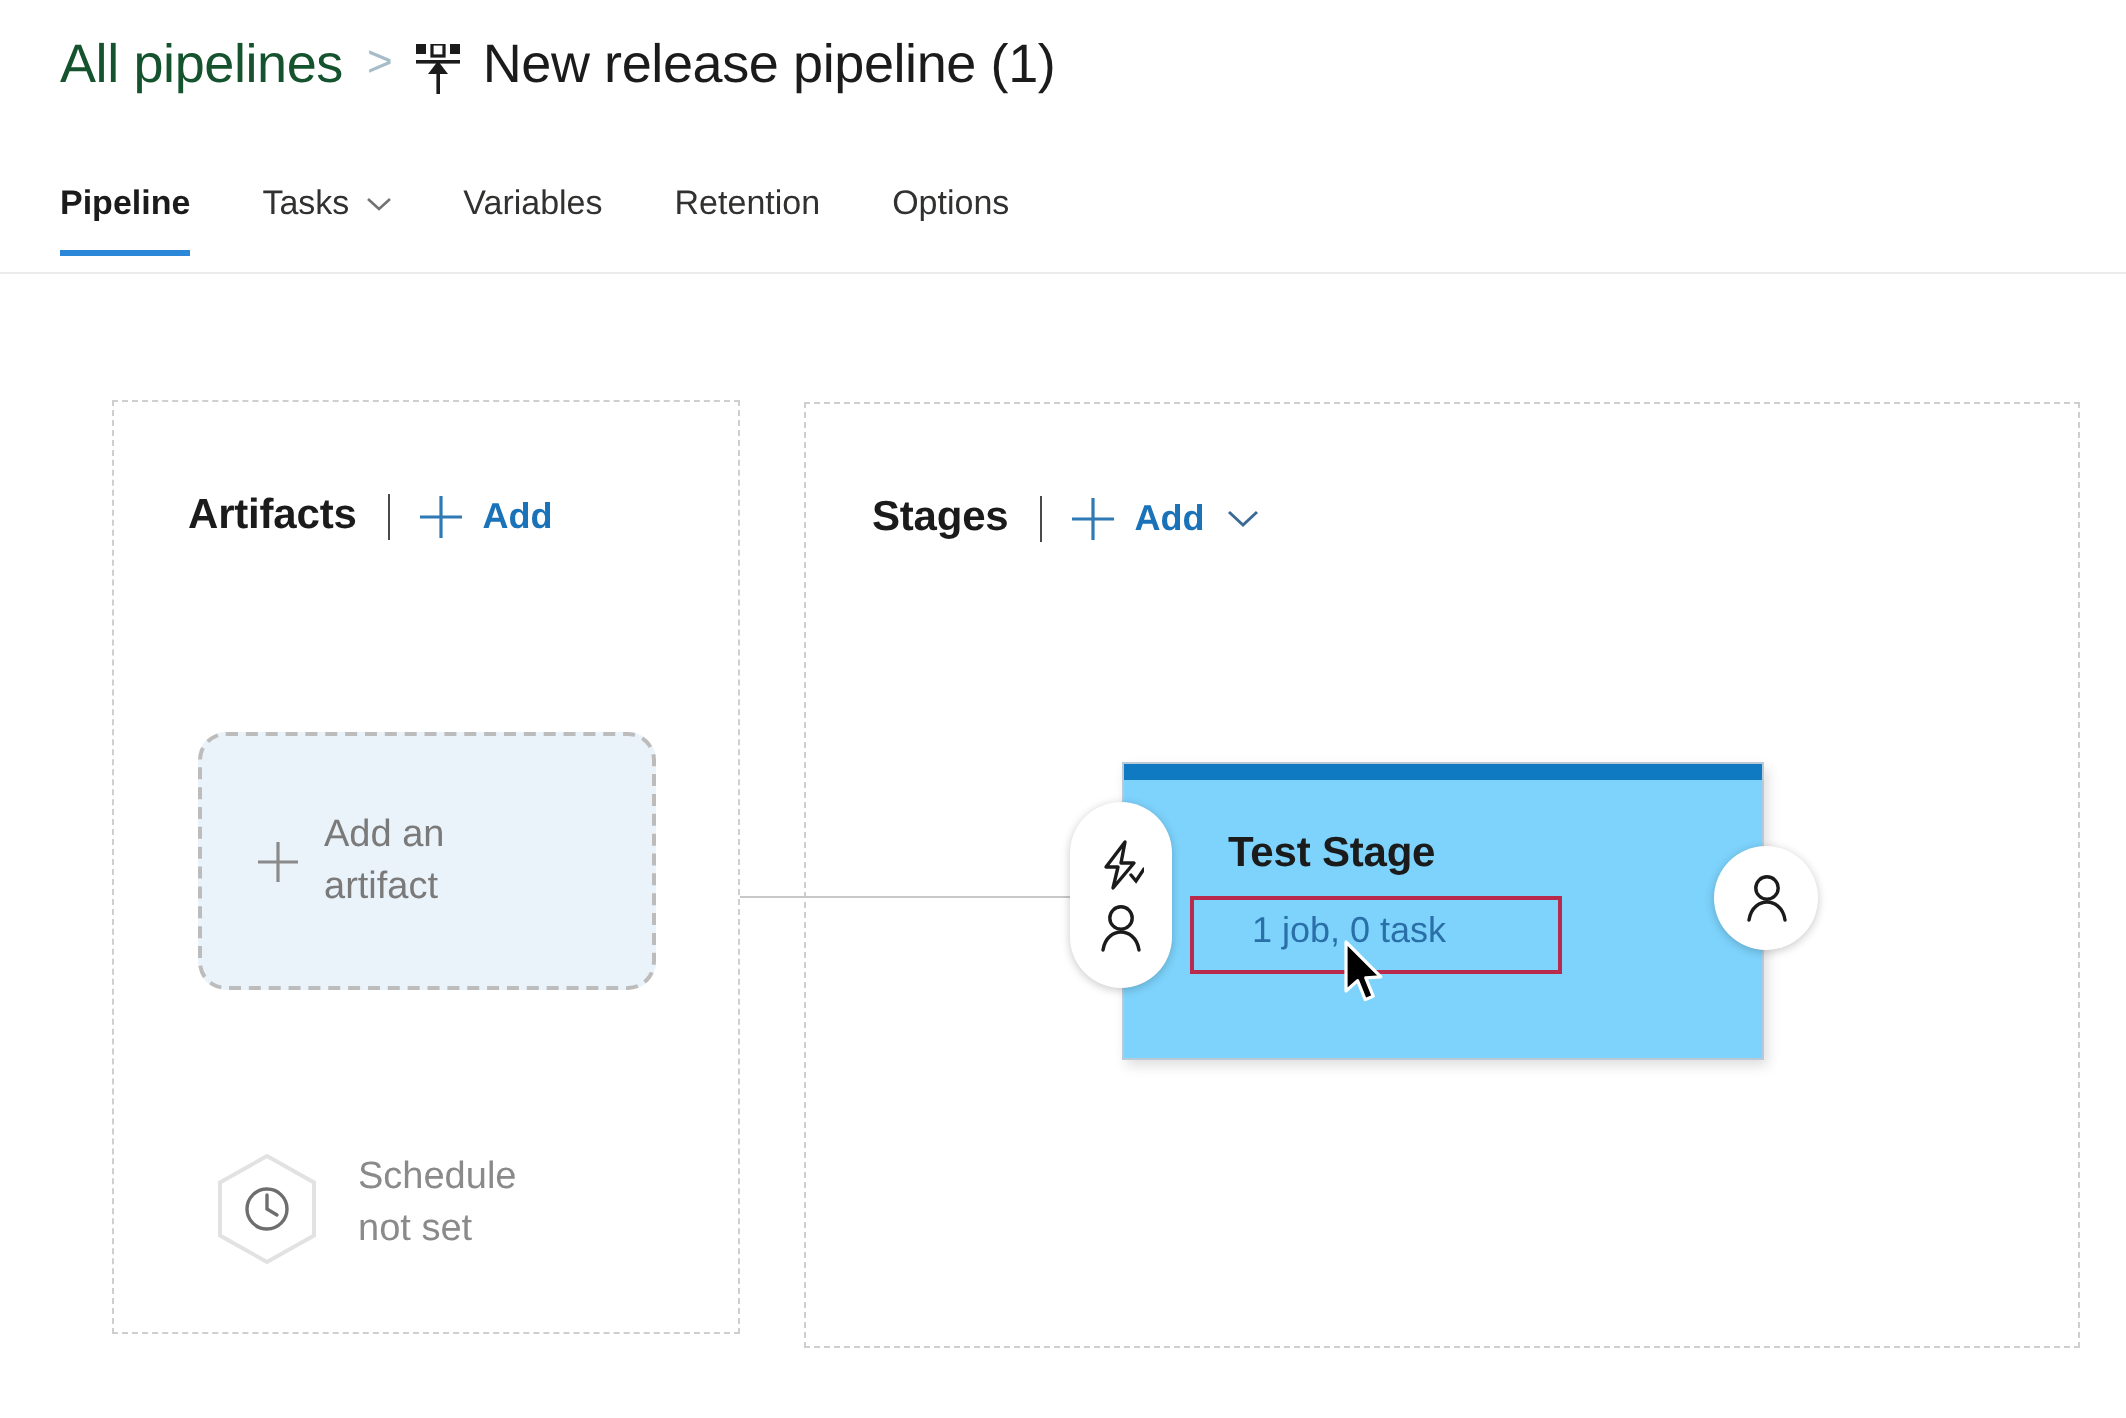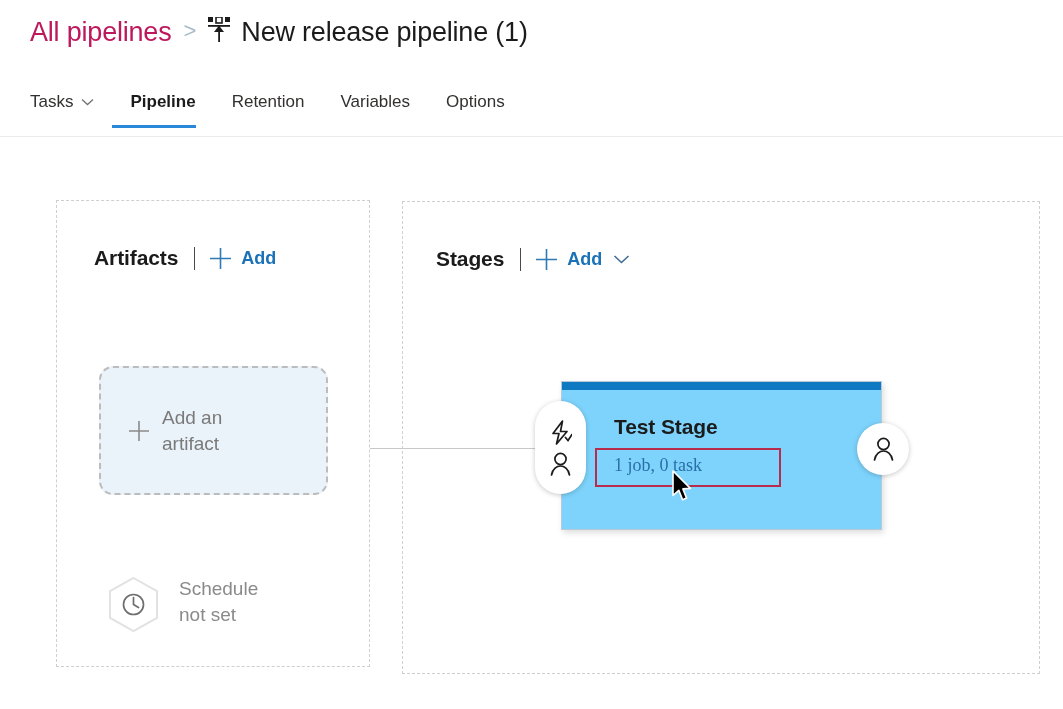--- a/index.html
+++ b/index.html
@@ -20,34 +20,34 @@
     left: 30px;
     top: 8px;
     height: 48px;
     display: flex;
     align-items: center;
     gap: 12px;
   }
   .crumb-link {
     font-size: 27px;
     font-weight: 400;
-    color: #be185d;
+    color: #14532d;
     letter-spacing: -0.2px;
     cursor: pointer;
     white-space: nowrap;
   }
   .crumb-sep {
     font-size: 22px;
     color: #a7bcc9;
     font-weight: 400;
     padding-bottom: 2px;
   }
   .crumb-current-wrap {
     display: flex;
-    align-items: flex-start;
+    align-items: flex-end;
     gap: 11px;
   }
   .pipeline-icon { width: 22px; height: 26px; display: block; }
   .crumb-current {
     font-size: 27px;
     font-weight: 400;
     color: #1b1b1b;
     letter-spacing: -0.2px;
     white-space: nowrap;
   }
@@ -235,26 +235,25 @@
     position: absolute;
     left: 33px;
     top: 66px;
     width: 186px;
     height: 39px;
     border: 2px solid #b92b4d;
     box-sizing: border-box;
   }
   .stage-sub {
     position: absolute;
-    left: 52px;
+    left: 64px;
     top: 73px;
     font-size: 18px;
     color: #2a6fa8;
     cursor: pointer;
-    font-family: Liberation Serif, serif;
   }
 
   
   .stage-pre-pill {
     position: absolute;
     left: 535px;
     top: 401px;
     width: 51px;
     height: 93px;
     background: #ffffff;
@@ -313,37 +312,37 @@
         <path d="M11 8.5 L16 15 L6 15 Z" fill="#1b1b1b"></path>
       </svg>
     </span>
     <span class="crumb-current">New release pipeline (1)</span>
   </span>
 </div>
 
 <div class="tabbar">
   <div class="tabs">
 
+    <div class="tab active">
+      <span>Pipeline</span>
+    </div>
+
     <div class="tab">
       <span>Tasks</span>
       <svg class="chev" viewBox="0 0 13 8">
         <path d="M1 1.5 L6.5 6.5 L12 1.5" fill="none" stroke="#444" stroke-width="1.3"></path>
       </svg>
     </div>
 
-    <div class="tab active">
-      <span>Pipeline</span>
+    <div class="tab">
+      <span>Variables</span>
     </div>
 
     <div class="tab">
       <span>Retention</span>
-    </div>
-
-    <div class="tab">
-      <span>Variables</span>
     </div>
 
     <div class="tab">
       <span>Options</span>
     </div>
 
 
   </div>
   <div class="tabbar-divider"></div>
 </div>

